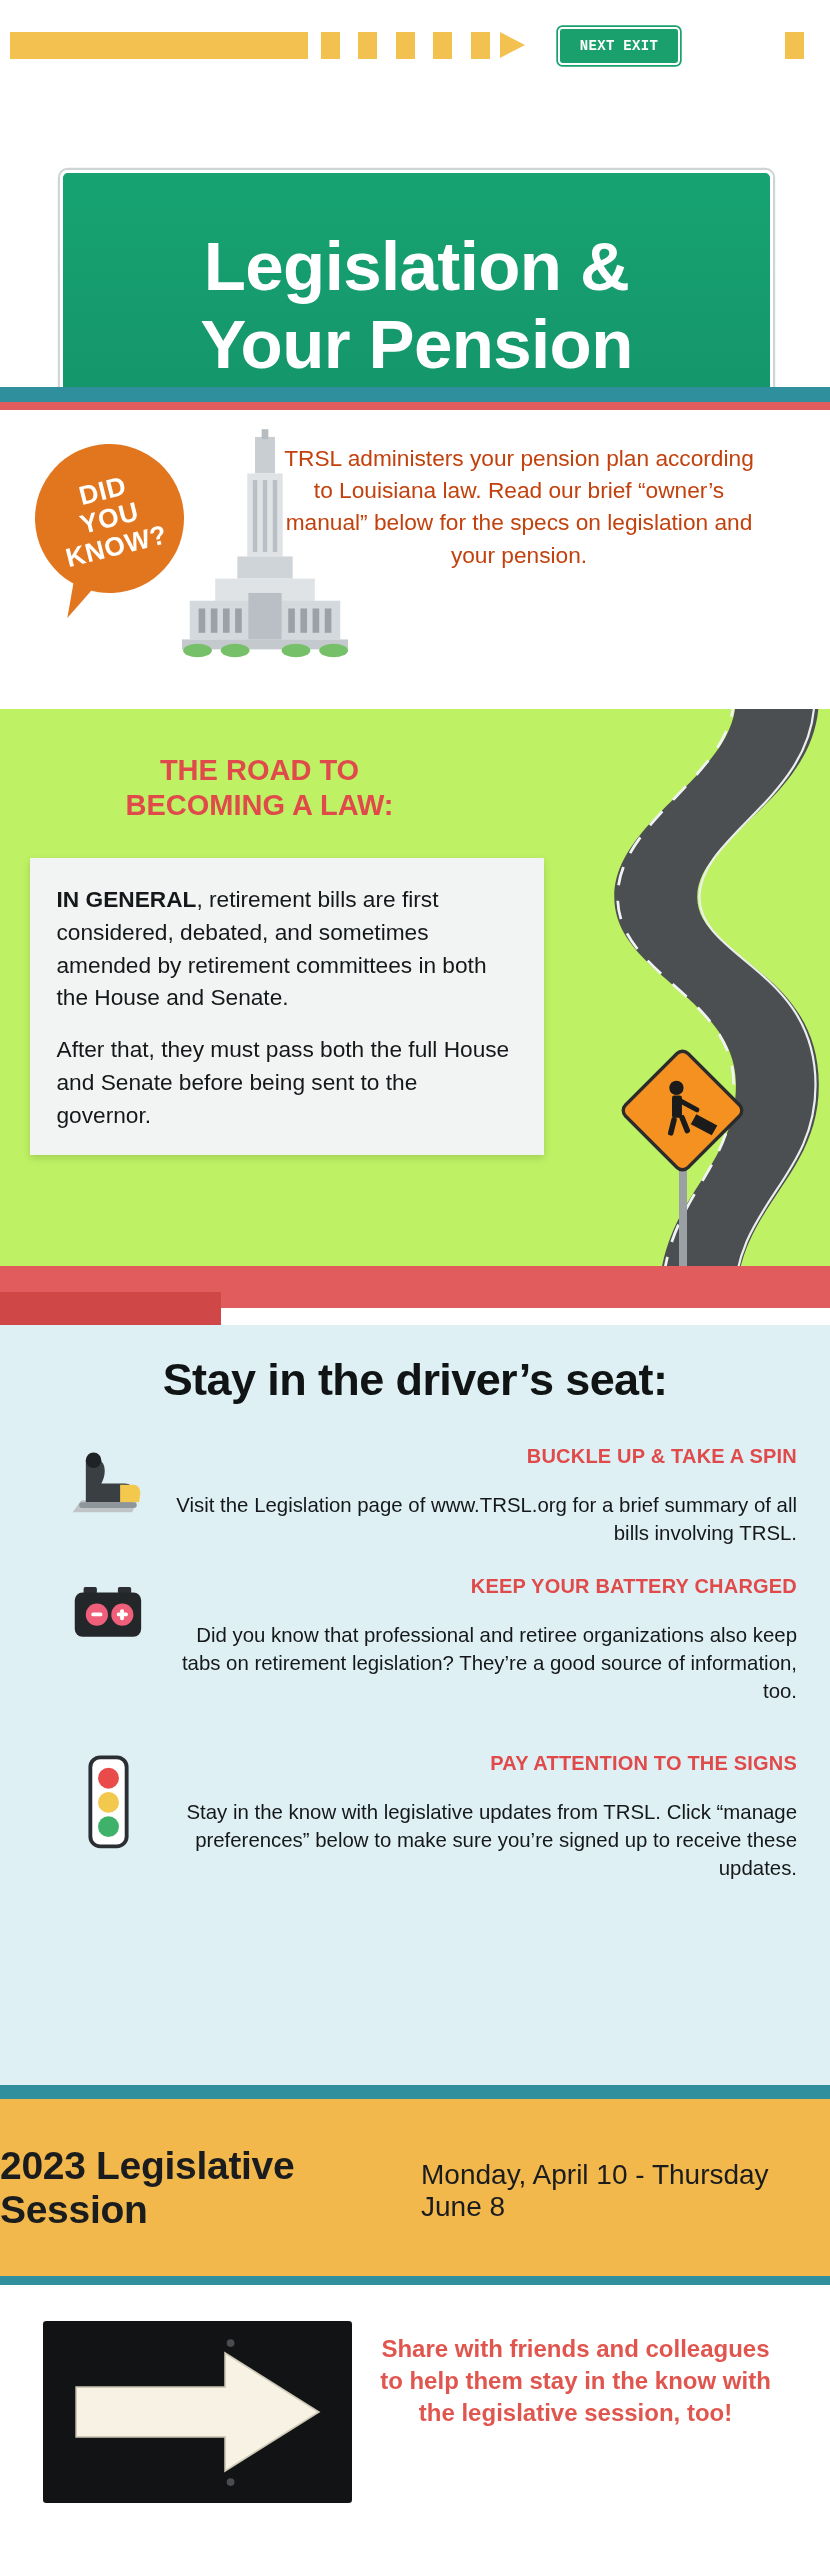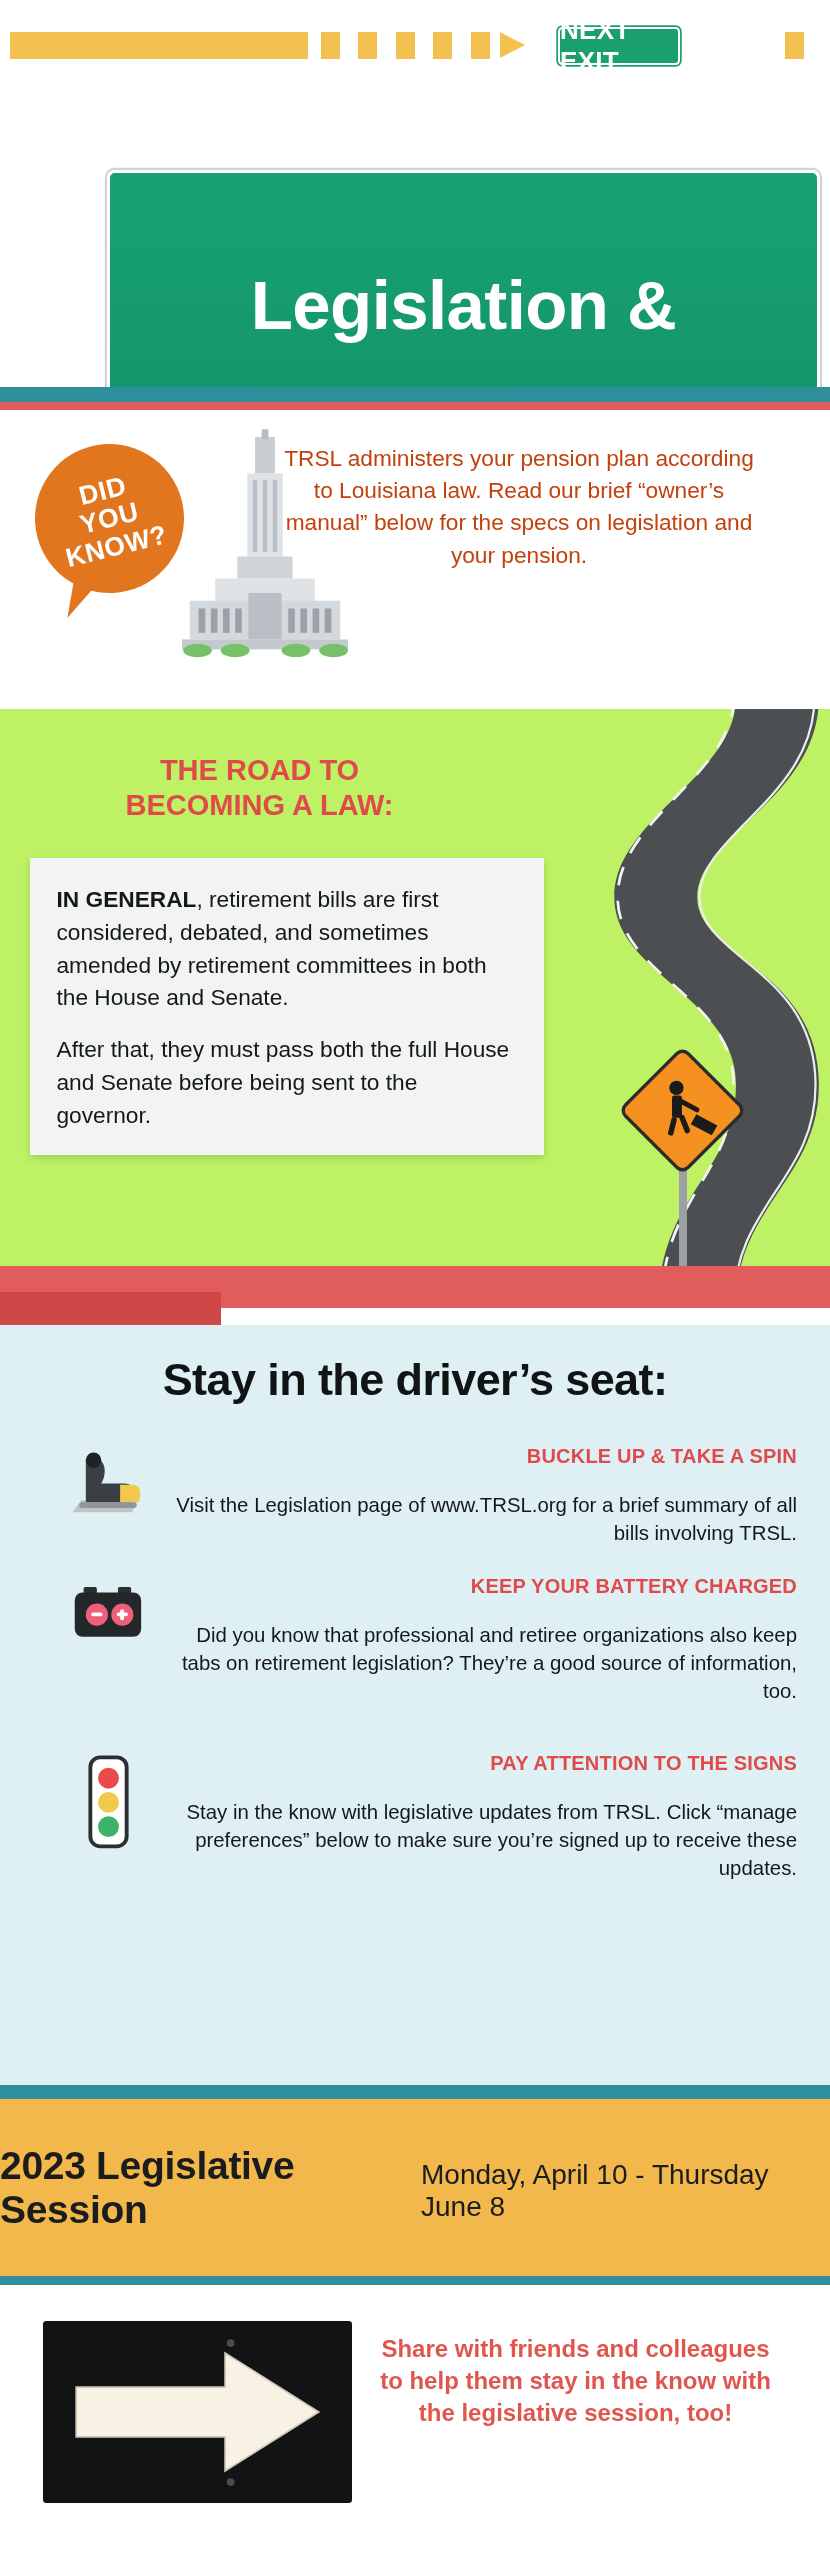--- a/index.html
+++ b/index.html
@@ -49,22 +49,23 @@
     width: 122px; height: 38px;
     background: #1aa06d;
     border: 2.2px solid #ffffff;
     border-radius: 4.4px;
     box-shadow: 0 0 0 1.7px #1aa06d;
     display: flex; align-items: center; justify-content: center;
   }
   .next-exit span {
     color: #ffffff;
     font-weight: bold;
-    font-size: 26px;
+    font-size: 14px;
     letter-spacing: 0.3px;
+    font-family: Liberation Mono, monospace;
   }
   .tail-dash {
     position: absolute;
     top: 32px; left: 785px;
     width: 19px; height: 26.5px;
     background: #f3c14f;
   }
 
   
   .title-band {
@@ -77,21 +78,20 @@
     position: absolute;
     top: 88px; left: 60px;
     width: 713px; height: 271px;
     background: linear-gradient(180deg,#17a371 0%, #14936a 100%);
     border: 3.9px solid #ffffff;
     border-radius: 7.7px;
     box-shadow: 0 0 0 2.2px #cfd4d6;
     display: flex; flex-direction: column;
     align-items: center; justify-content: center;
     padding: 11px;
-    margin-left: 47px;
   }
   .title-box h1 {
     color: #ffffff;
     font-size: 69px;
     line-height: 1.12;
     font-weight: bold;
     text-align: center;
     letter-spacing: -0.6px;
   }
   .teal-rule {
@@ -337,20 +337,21 @@
     <div class="arrow-tri"></div>
     <div class="next-exit">
       <span>NEXT EXIT</span>
     </div>
     <div class="tail-dash"></div>
   </div>
 
   <div class="title-band">
     <div class="title-box">
       <h1>Legislation &amp;</h1>
+      <h1>Your Pension</h1>
     </div>
   </div>
   <div class="teal-rule"></div>
   <div class="red-rule"></div>
 
   <div class="intro">
     <div class="bubble-tail"></div>
     <div class="bubble">
       <div class="bubble-txt">
         <div>DID</div>

